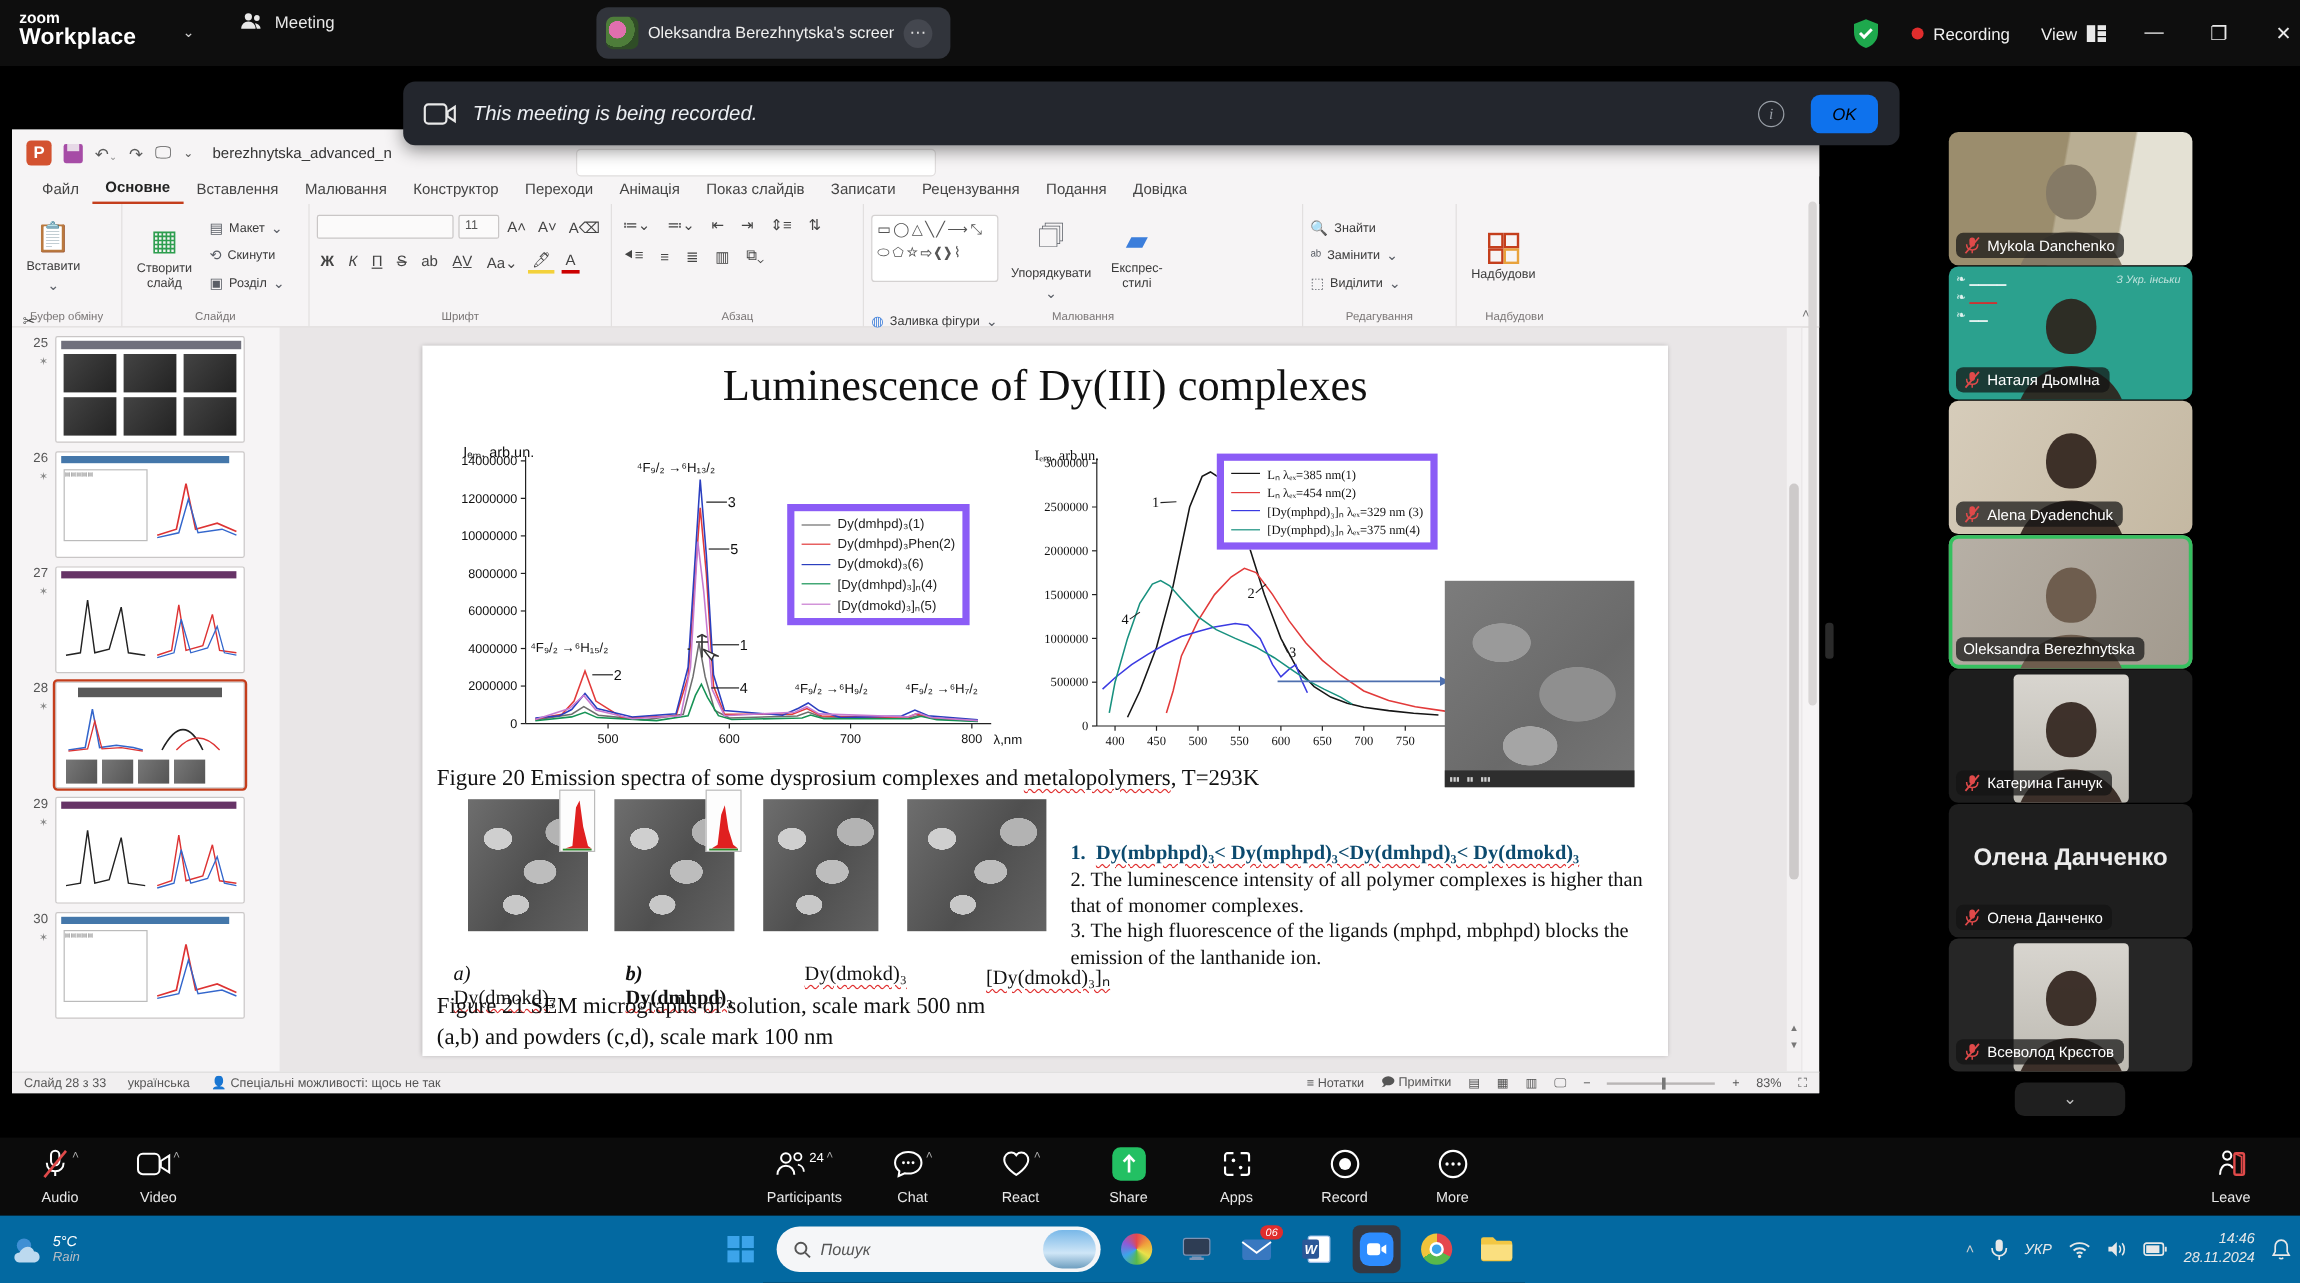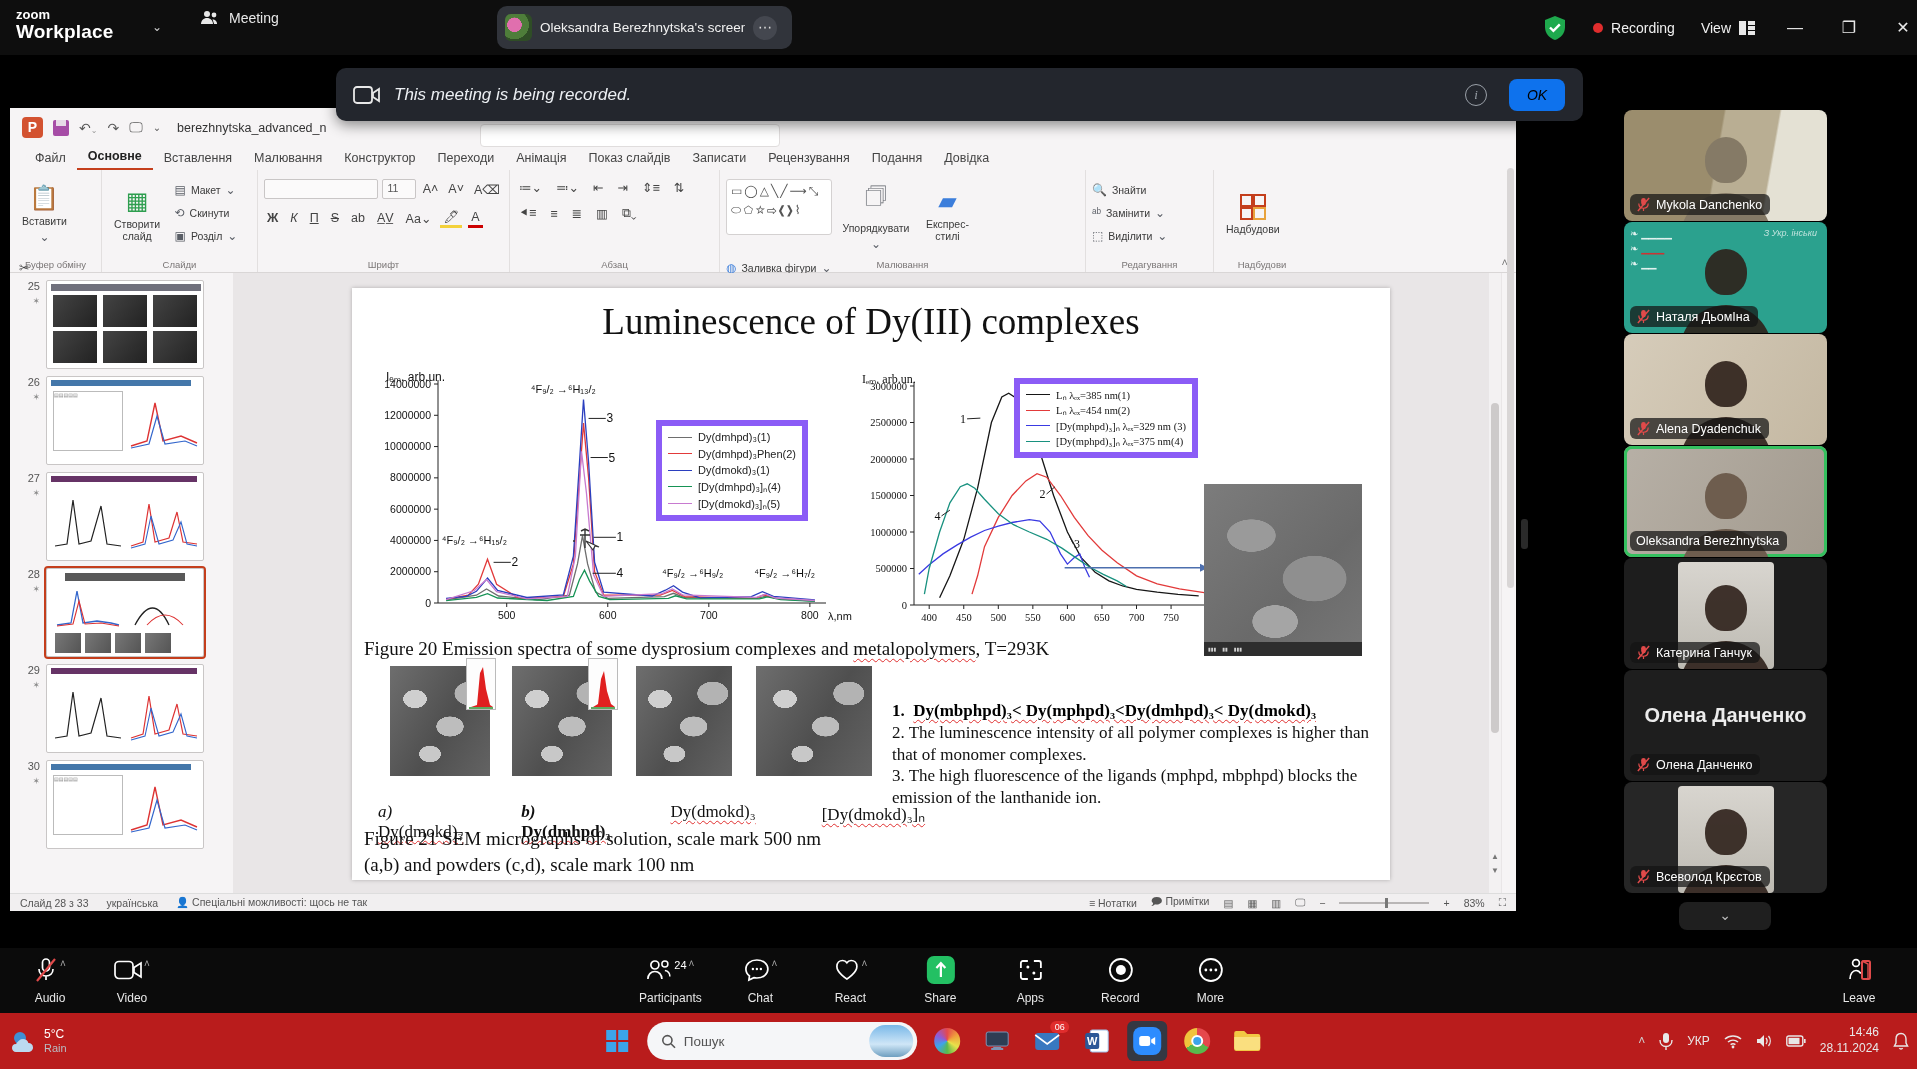--- a/index.html
+++ b/index.html
@@ -88,21 +88,21 @@
   .wavy { text-decoration:underline; text-decoration-style:wavy; text-decoration-color:#e03030; text-decoration-thickness:1px; text-underline-offset:3px; }
   .semimg { position:absolute; top:0; height:110px; background:
      radial-gradient(26px 20px at 25% 30%, #cfcfcf 0 45%, transparent 46%),
      radial-gradient(30px 22px at 60% 55%, #bdbdbd 0 45%, transparent 46%),
      radial-gradient(24px 18px at 40% 80%, #c8c8c8 0 45%, transparent 46%),
      radial-gradient(34px 26px at 80% 25%, #b3b3b3 0 45%, transparent 46%),
      linear-gradient(120deg,#6e6e6e,#4f4f4f 55%,#636363); }
   .hist { position:absolute; right:-6px; top:-8px; width:30px; height:52px; background:#fdfdfd; border:1px solid #bbb; }
   .hist svg { display:block; }
   #ranking { position:absolute; left:540px; top:412px; width:500px; font-family:"Liberation Serif",serif; font-size:17px; line-height:1.28; color:#111; }
-  #ranking .r1 { color:#000000; font-weight:bold; }
+  #ranking .r1 { color:#0c4a6e; font-weight:bold; }
   #semlabels { position:absolute; left:12px; top:514px; width:520px; font-family:"Liberation Serif",serif; font-size:17px; color:#111; display:flex; gap:0; }
   #semlabels i { font-style:italic; }
 
   
   #pp-status { position:absolute; left:0; bottom:0; width:100%; height:18px; background:#f1eff0; border-top:1px solid #ddd; display:flex; align-items:center; font-size:10.5px; color:#555; padding:0 10px; gap:18px; }
   #pp-status .right { margin-left:auto; display:flex; align-items:center; gap:14px; }
   #zoom-slider { width:90px; height:2px; background:#b9b6b6; position:relative; }
   #zoom-slider .knob { position:absolute; left:46px; top:-4px; width:3px; height:10px; background:#777; }
   
   #canvas-scroll { position:absolute; right:1px; top:0px; width:12px; height:620px; background:#f3f1f2; }
@@ -137,21 +137,21 @@
   #ztb { position:absolute; left:0; top:948px; width:1917px; height:65px; background:#0b0b0b; display:flex; align-items:center; }
   .zbtn { display:flex; flex-direction:column; align-items:center; justify-content:center; gap:4px; color:#e8e8e8; font-size:12px; min-width:64px; position:relative; }
   .zbtn .icwrap { height:30px; display:flex; align-items:center; justify-content:center; gap:2px; }
   .zbtn .badge { font-size:11px; color:#fff; position:relative; top:-7px; }
   .zbtn .upchev { color:#aaa; font-size:10px; position:relative; top:-8px; }
   #ztb-left { display:flex; margin-left:18px; gap:18px; }
   #ztb-center { display:flex; gap:26px; position:absolute; left:50%; transform:translateX(-53%); }
   #ztb-right { margin-left:auto; margin-right:26px; }
 
   
-  #taskbar { position:absolute; left:0; top:1013px; width:1917px; height:56px; background:#b91c1c; display:flex; align-items:center; }
+  #taskbar { position:absolute; left:0; top:1013px; width:1917px; height:56px; background:#0369a1; display:flex; align-items:center;font-style:italic; }
   #weather { display:flex; align-items:center; gap:8px; margin-left:10px; color:#fff; }
   #weather .t { font-size:12px; line-height:1.25; }
   #weather .t .cond { color:#b9bdc4; font-size:11px; }
   #tb-center { position:absolute; left:50%; transform:translateX(-54%); display:flex; align-items:center; gap:10px; }
   #tb-search { width:270px; height:38px; background:#f5f6f8; border-radius:19px; display:flex; align-items:center; padding:0 4px 0 14px; gap:8px; color:#555; font-size:13.5px; }
   #tb-search .simg { margin-left:auto; width:44px; height:32px; border-radius:16px; background:linear-gradient(#79b8e8,#cfe6f7 60%,#6f9fc0); }
   .tb-ic { width:40px; height:40px; border-radius:6px; display:flex; align-items:center; justify-content:center; position:relative; }
   .tb-ic.activeapp { background:#343843; }
   #tray { margin-left:auto; margin-right:8px; display:flex; align-items:center; gap:14px; color:#e8e8e8; font-size:12px; }
   #clock { text-align:right; line-height:1.3; }
@@ -535,21 +535,21 @@
             <div class="le">
               <span class="ln" style="border-top-color: rgb(110, 110, 110);"></span>
               <span>Dy(dmhpd)₃(1)</span>
             </div>
             <div class="le">
               <span class="ln" style="border-top-color: rgb(226, 58, 58);"></span>
               <span>Dy(dmhpd)₃Phen(2)</span>
             </div>
             <div class="le">
               <span class="ln" style="border-top-color: rgb(43, 63, 191);"></span>
-              <span>Dy(dmokd)₃(1)</span>
+              <span>Dy(dmokd)₃(6)</span>
             </div>
             <div class="le">
               <span class="ln" style="border-top-color: rgb(22, 147, 85);"></span>
               <span>[Dy(dmhpd)₃]ₙ(4)</span>
             </div>
             <div class="le">
               <span class="ln" style="border-top-color: rgb(199, 122, 208);"></span>
               <span>[Dy(dmokd)₃]ₙ(5)</span>
             </div>
           </div>

